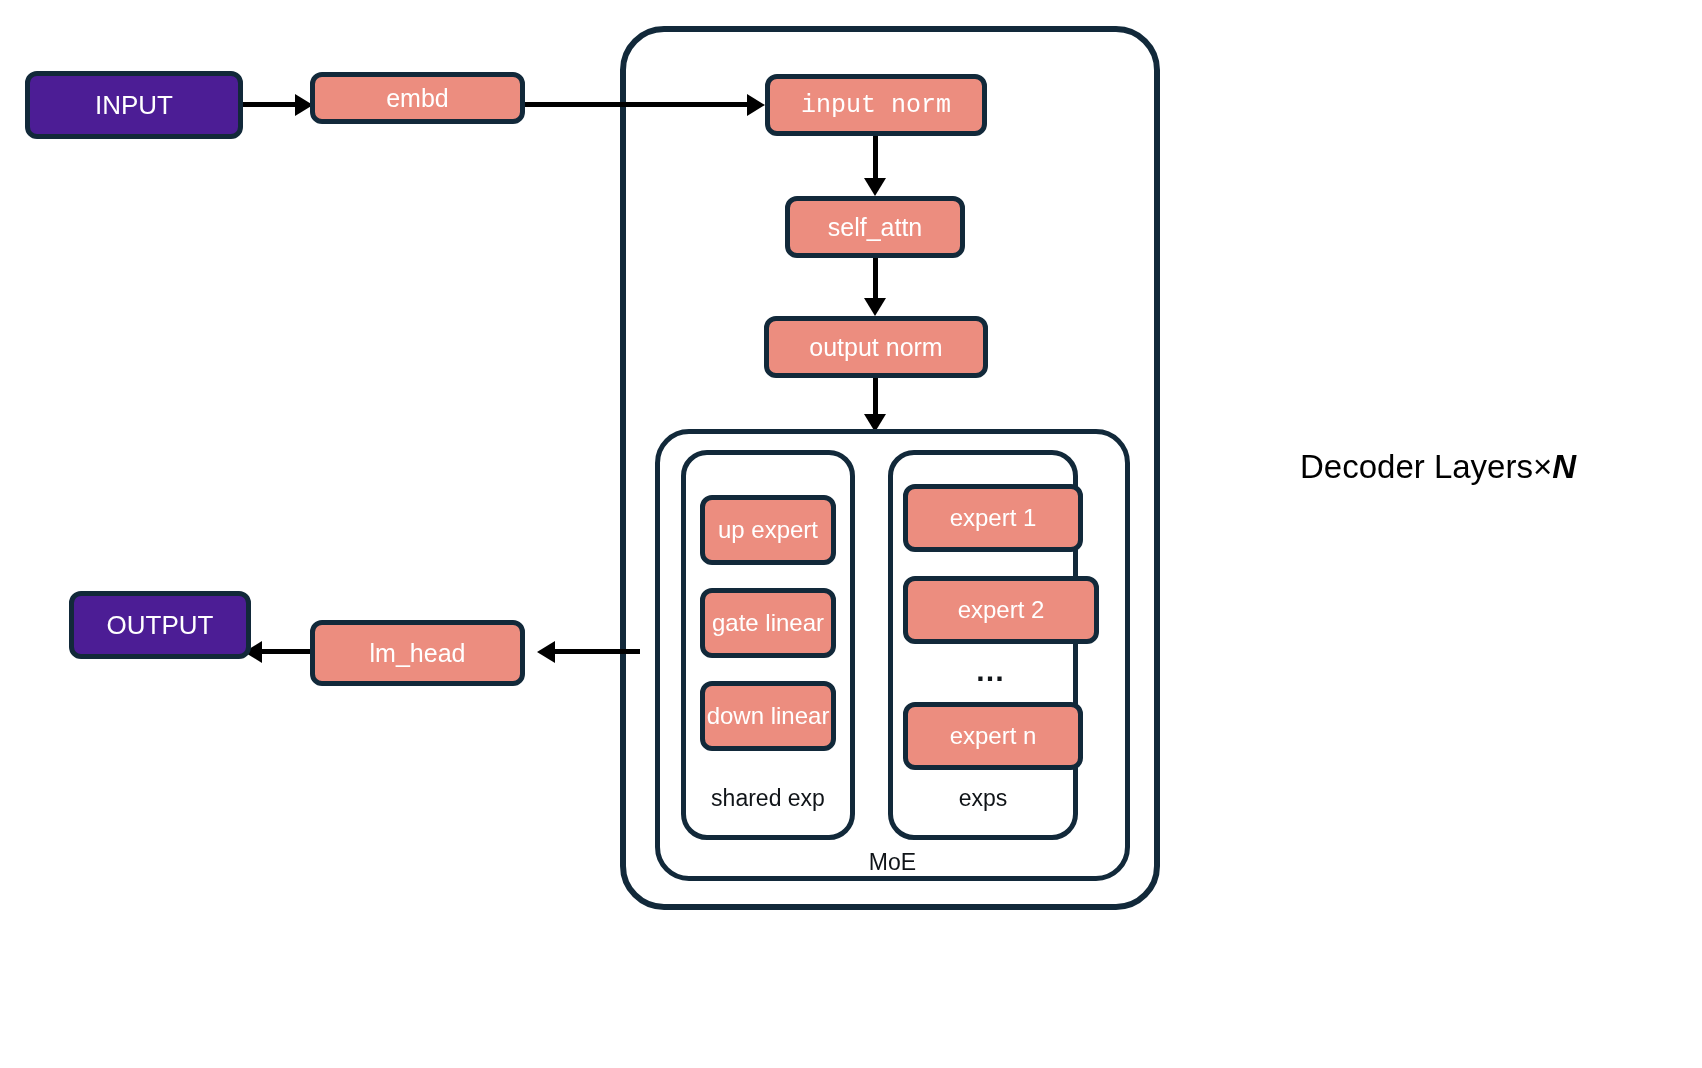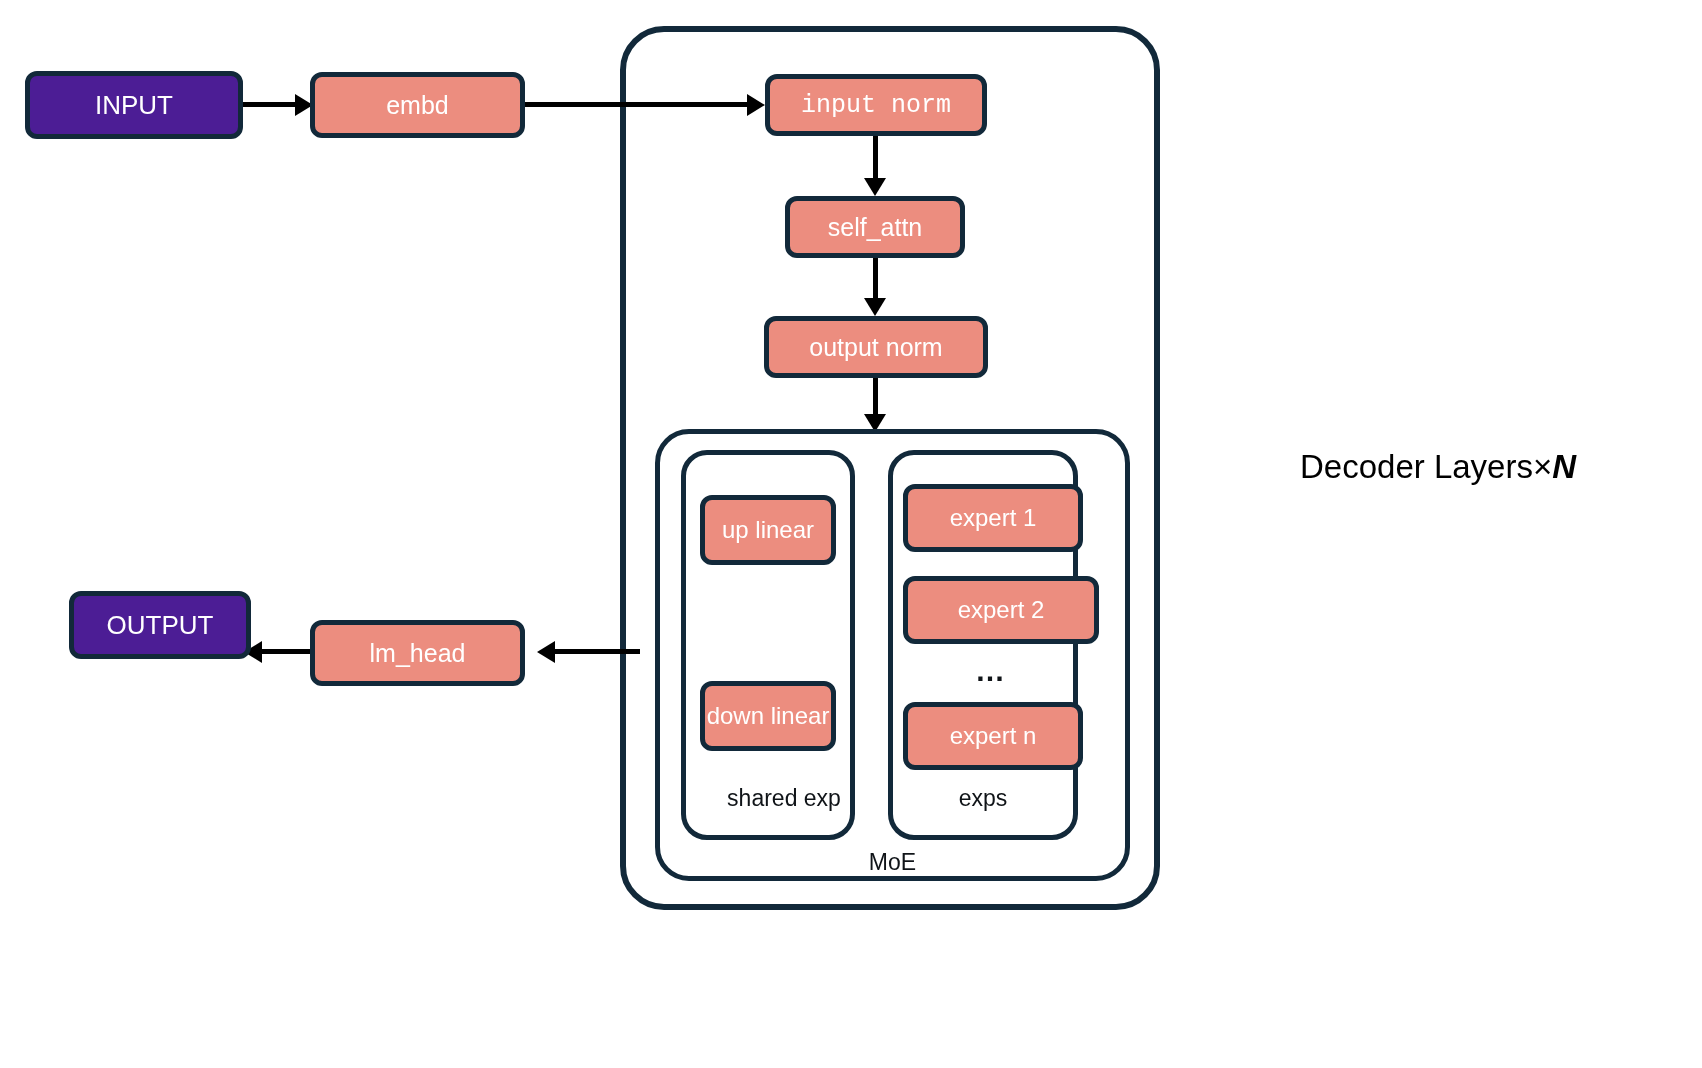--- a/index.html
+++ b/index.html
@@ -89,21 +89,21 @@
 
   <div class="container-box outer" style="left:620px;top:26px;width:540px;height:884px;"></div>
 
   <div class="node violet" style="left:25px;top:71px;width:218px;height:68px;font-size:26px;">
     <span>INPUT</span>
   </div>
 
   <div class="hline" style="left:243px;top:102px;width:52px;"></div>
   <div class="arrow-r" style="left:295px;top:94px;"></div>
 
-  <div class="node salmon" style="left:310px;top:72px;width:215px;height:66px;font-size:25px;">
+  <div class="node salmon" style="left:310px;top:72px;width:215px;height:52px;font-size:25px;">
     <span>embd</span>
   </div>
 
   <div class="hline" style="left:525px;top:102px;width:222px;"></div>
   <div class="arrow-r" style="left:747px;top:94px;"></div>
 
   <div class="node salmon" style="left:765px;top:74px;width:222px;height:62px;font-size:25px;font-family:Liberation Mono, monospace;">
     <span>input norm</span>
   </div>
 
@@ -122,27 +122,30 @@
   </div>
 
   <div class="vline" style="left:873px;top:378px;height:48px;"></div>
   <div class="arrow-d" style="left:864px;top:414px;"></div>
 
   <div class="container-box moe" style="left:655px;top:429px;width:475px;height:452px;"></div>
 
   <div class="container-box" style="left:681px;top:450px;width:174px;height:390px;"></div>
 
   <div class="node salmon" style="left:700px;top:495px;width:136px;height:70px;font-size:24px;">
-    <span>up linear</span>
+    <span>up expert</span>
+  </div>
+  <div class="node salmon" style="left:700px;top:588px;width:136px;height:70px;font-size:24px;">
+    <span>gate linear</span>
   </div>
   <div class="node salmon" style="left:700px;top:681px;width:136px;height:70px;font-size:24px;">
     <span>down linear</span>
   </div>
 
-  <div class="caption" style="left:681px;top:787px;width:174px;font-size:23px;margin-left:16px;">
+  <div class="caption" style="left:681px;top:787px;width:174px;font-size:23px;">
     <span>shared exp</span>
   </div>
 
   <div class="container-box" style="left:888px;top:450px;width:190px;height:390px;"></div>
 
   <div class="node salmon" style="left:903px;top:484px;width:180px;height:68px;font-size:24px;">
     <span>expert 1</span>
   </div>
   <div class="node salmon" style="left:903px;top:576px;width:196px;height:68px;font-size:24px;">
     <span>expert 2</span>

